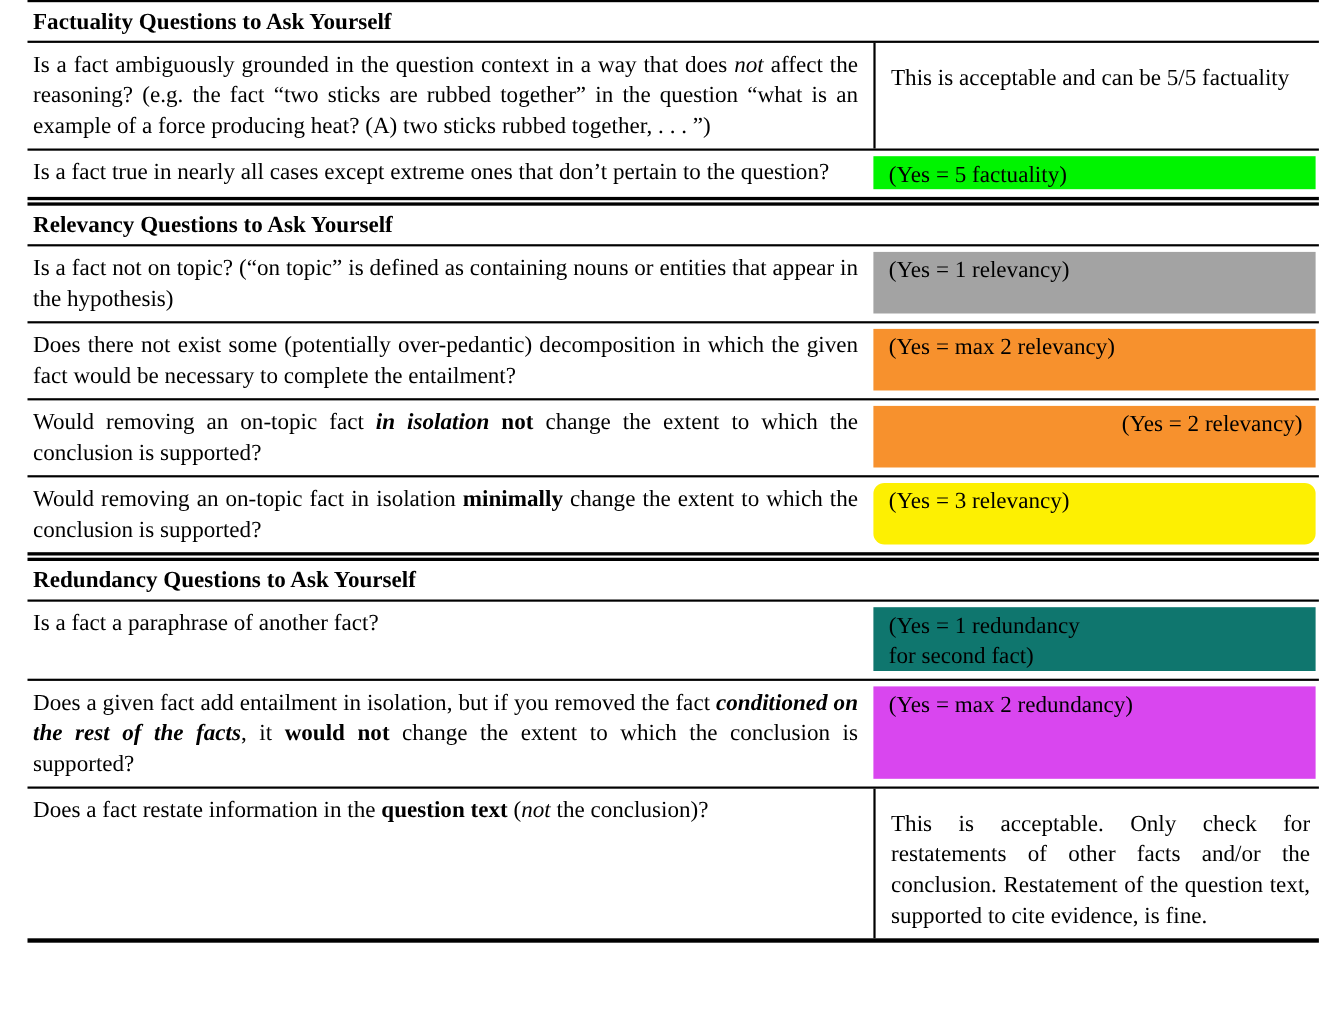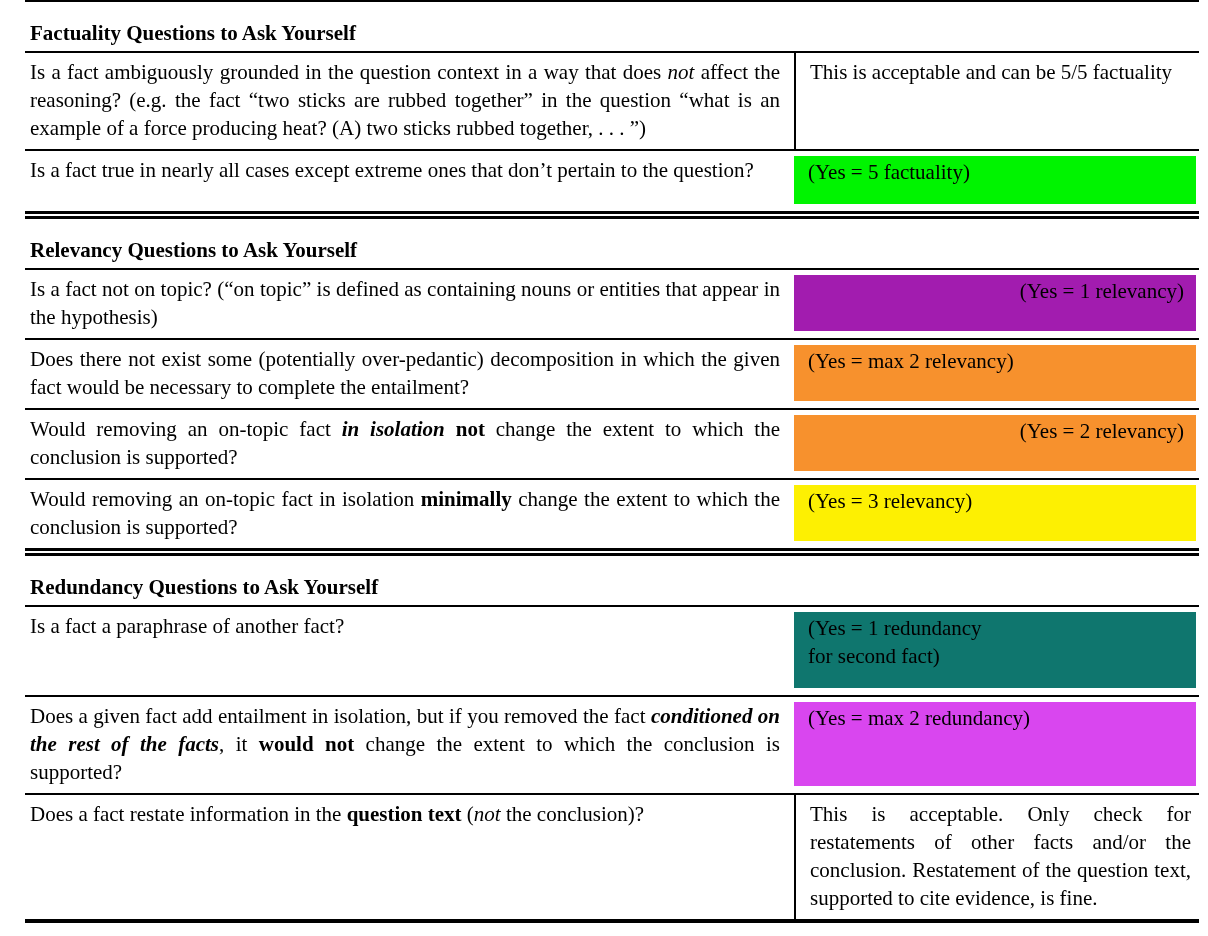--- a/index.html
+++ b/index.html
@@ -12,21 +12,21 @@
     line-height: 28px;
   }
   .table {
     margin-left: 25px;
     width: 1174px;
     border-top: 2px solid #000;
     border-bottom: 4px solid #000;
   }
   .section-header {
     font-weight: bold;
-    padding: 17px 10px 4px 5px;
+    padding: 3px 10px 4px 5px;
     border-bottom: 2px solid #000;
   }
   .section:not(:first-child) .section-header {
     border-top: 8px double #000;
   }
   .rows .row + .row { border-top: 2px solid #000; }
   .row { display: flex; }
   .q-cell {
     flex: 0 0 769px;
     box-sizing: border-box;
@@ -35,27 +35,27 @@
   }
   .a-cell {
     flex: 1;
     box-sizing: border-box;
     display: flex;
     align-items: stretch;
   }
   .a-cell.plain {
     display: block;
     border-left: 2px solid #000;
-    padding: 5px 8px 7px 14px;
+    padding: 17px 8px 7px 14px;
     text-align: justify;
   }
   .colorbox {
     flex: 1;
     margin: 5px 3px 7px 0;
-    padding: 2px 12px 18px 14px;
+    padding: 2px 12px 0 14px;
   }
   i { font-style: italic; }
   b { font-weight: bold; }
 </style>
 </head>
 <body>
 
 <div class="table">
   <section class="section">
     <div class="section-header">Factuality Questions to Ask Yourself</div>
@@ -73,42 +73,42 @@
   </div>
 </div>
   </section>
 
   <section class="section">
     <div class="section-header">Relevancy Questions to Ask Yourself</div>
     <div class="rows">
   <div class="row">
     <div class="q-cell">Is a fact not on topic? (“on topic” is defined as containing nouns or entities that appear in the hypothesis)</div>
     <div class="a-cell">
-            <div class="colorbox" style="background: #a21caf; text-align: right;">(Yes = 1 relevancy)</div>
+            <div class="colorbox" style="background: #a3a3a3;">(Yes = 1 relevancy)</div>
           </div>
   </div>
 
   <div class="row">
     <div class="q-cell">Does there not exist some (potentially over-pedantic) decomposition in which the given fact would be necessary to complete the entailment?</div>
     <div class="a-cell">
             <div class="colorbox" style="background: rgb(247, 145, 45);">(Yes = max 2 relevancy)</div>
           </div>
   </div>
 
   <div class="row">
     <div class="q-cell">Would removing an on-topic fact <b><i>in isolation</i></b> <b>not</b> change the extent to which the conclusion is supported?</div>
     <div class="a-cell">
             <div class="colorbox" style="background: rgb(247, 145, 45); text-align: right;">(Yes = 2 relevancy)</div>
           </div>
   </div>
 
   <div class="row">
     <div class="q-cell">Would removing an on-topic fact in isolation <b>minimally</b> change the extent to which the conclusion is supported?</div>
     <div class="a-cell">
-            <div class="colorbox" style="background: rgb(253, 240, 2);">(Yes = 3 relevancy)</div>
+            <div class="colorbox" style="background: rgb(253, 240, 2); border-radius: 10px;">(Yes = 3 relevancy)</div>
           </div>
   </div>
 </div>
   </section>
 
   <section class="section">
     <div class="section-header">Redundancy Questions to Ask Yourself</div>
     <div class="rows">
   <div class="row">
     <div class="q-cell">Is a fact a paraphrase of another fact?</div>

